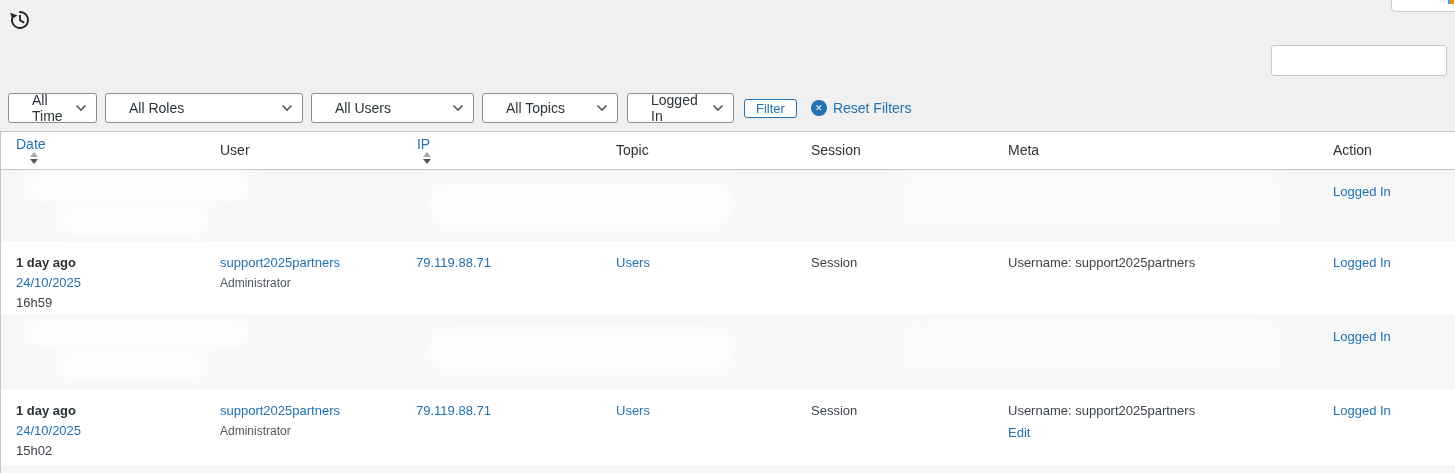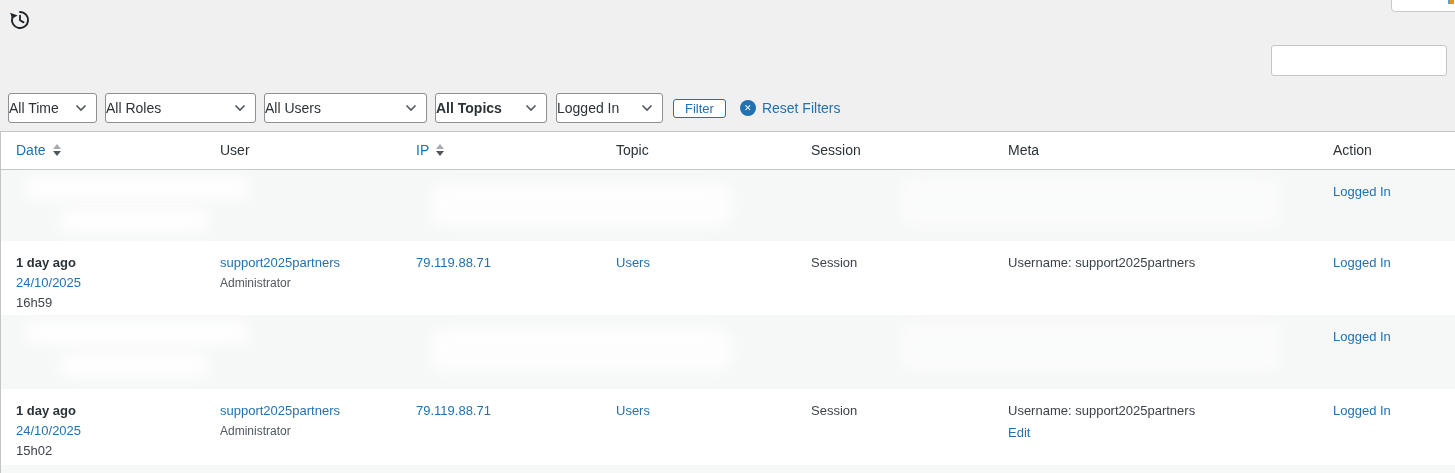--- a/index.html
+++ b/index.html
@@ -42,28 +42,28 @@
 
   
   .filter-bar {
     position: absolute; top: 93px; left: 8px;
     display: flex; align-items: center; gap: 8px;
   }
   .select {
     height: 30px; background: #fff;
     border: 1px solid #8c8f94; border-radius: 3px;
     display: inline-flex; align-items: center; justify-content: space-between;
-    padding: 0 9px 0 0; font-size: 14px; color: #2c3338;
+    padding: 0 9px 0 23px; font-size: 14px; color: #2c3338;
     cursor: pointer;
   }
   .select .chev { margin-left: 10px; display: inline-flex; }
   .sel-time   { width: 89px; }
-  .sel-roles  { width: 151px; }
+  .sel-roles  { width: 198px; }
   .sel-users  { width: 163px; gap: 28px; }
-  .sel-topics { width: 112px; font-weight: bold; }
+  .sel-topics { width: 136px; }
   .sel-action { width: 107px; margin-left: 1px; }
   .filter-btn {
     height: 19px; margin-left: 2px; padding: 0 11px;
     background: #fff; color: #2271b1;
     border: 1px solid #2271b1; border-radius: 3px;
     font-size: 13px; font-family: inherit; cursor: pointer;
   }
   .reset-filters {
     display: inline-flex; align-items: center; gap: 6px;
     margin-left: 6px; color: #2271b1; font-size: 14px;
@@ -84,21 +84,21 @@
   table.log-table { width: 100%; border-collapse: collapse; table-layout: fixed; }
   .log-table th {
     height: 37px; text-align: left; vertical-align: middle;
     font-size: 14px; font-weight: 400; color: #2c3338;
     padding: 0 10px 0 15px;
     border-bottom: 1px solid #c3c4c7;
     white-space: nowrap;
   }
   .log-table th a {
     color: #2271b1; text-decoration: none; cursor: pointer;
-    display: inline-flex; align-items: center;
+    display: inline-flex; align-items: center; flex-direction: column;
   }
   .sort { display: inline-flex; flex-direction: column; gap: 2px; margin-left: 7px; }
   .sort .up {
     width: 0; height: 0; border-left: 4px solid transparent;
     border-right: 4px solid transparent; border-bottom: 5px solid #a7aaad;
   }
   .sort .down {
     width: 0; height: 0; border-left: 4px solid transparent;
     border-right: 4px solid transparent; border-top: 5px solid #50575e;
   }

